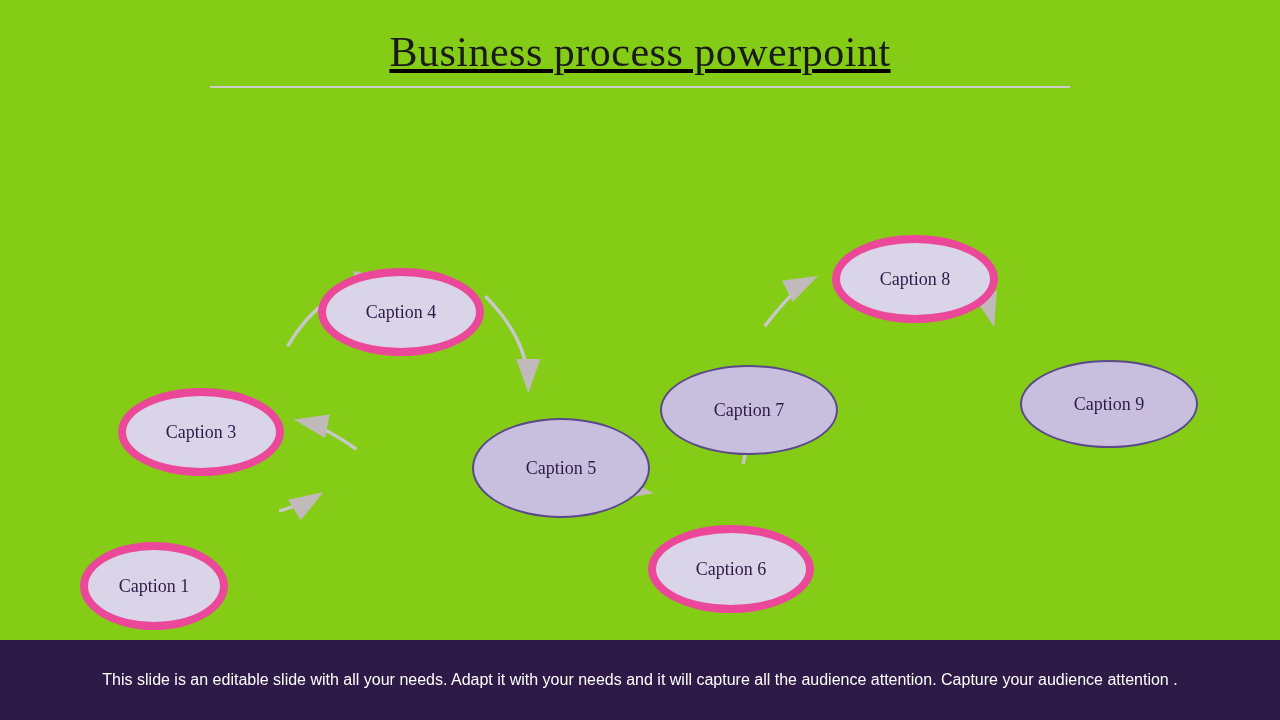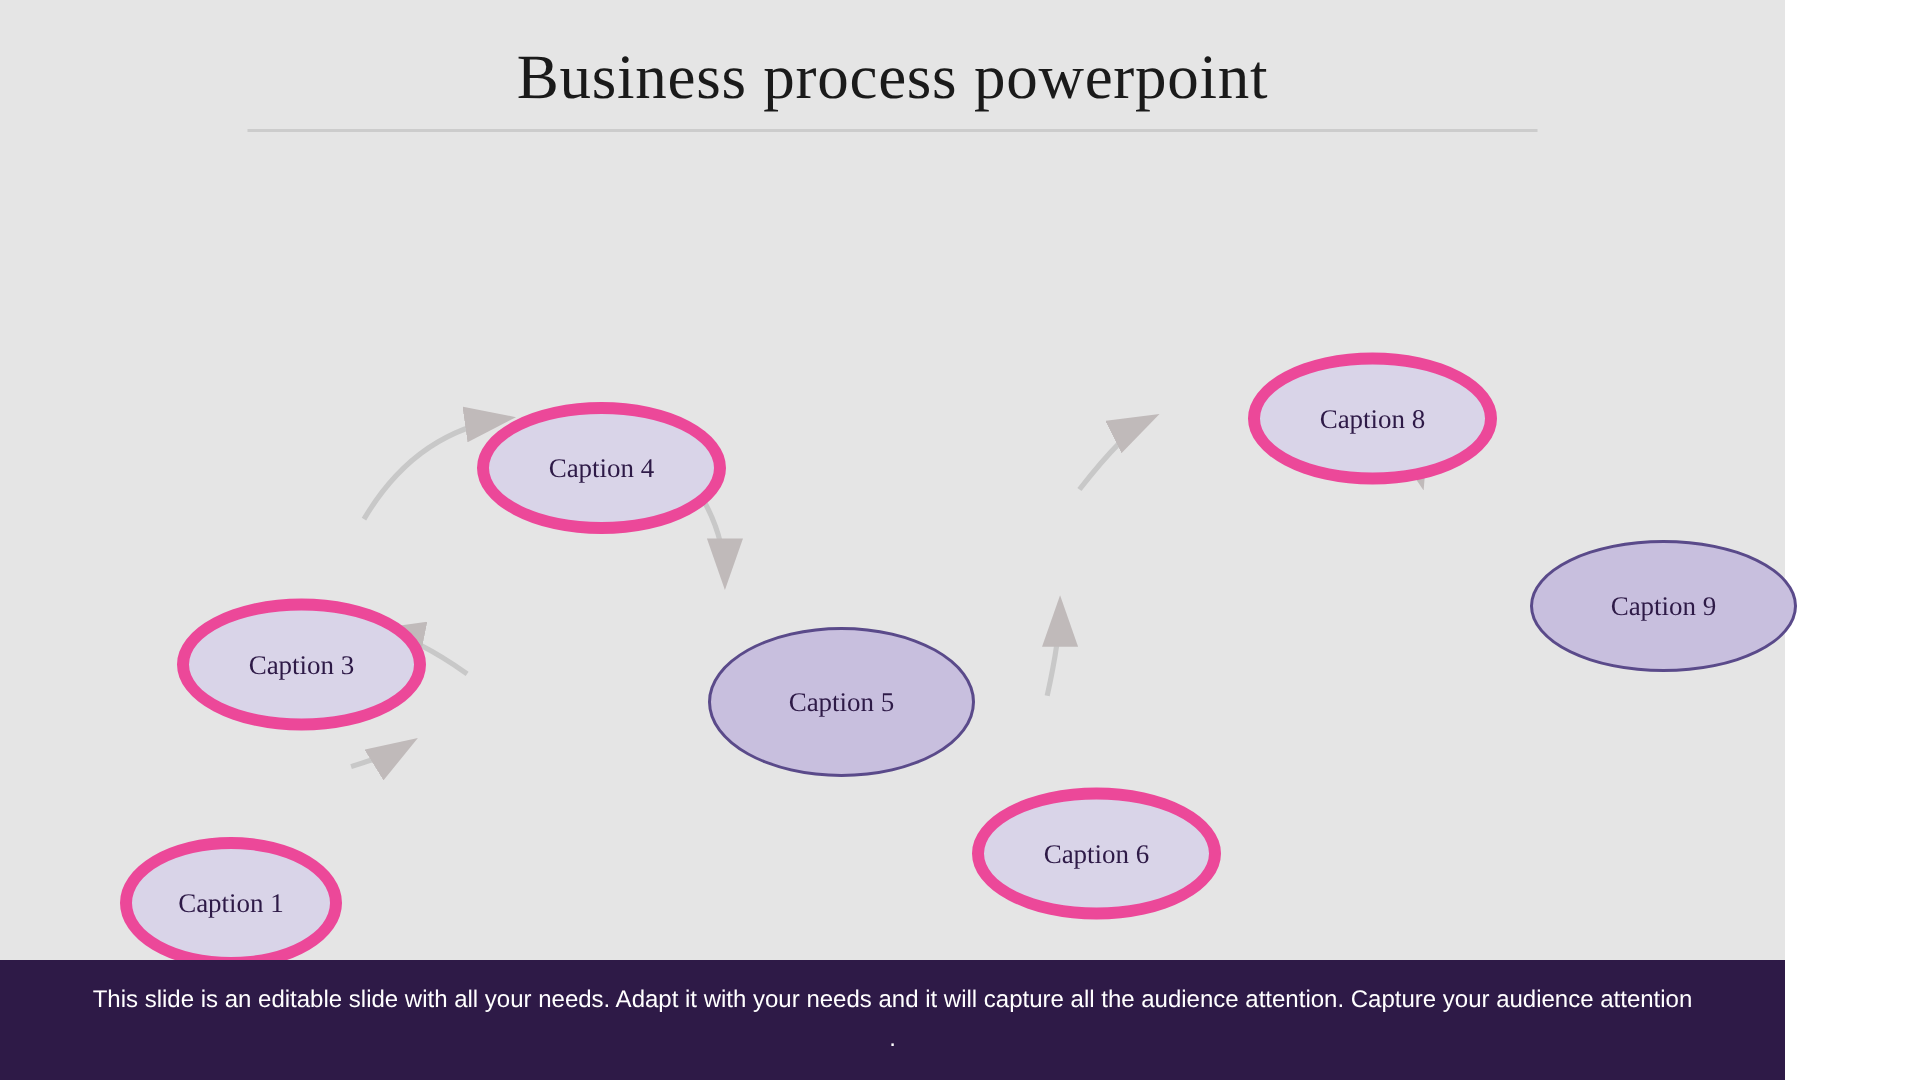--- a/index.html
+++ b/index.html
@@ -7,24 +7,25 @@
     body {
       width: 1280px;
       height: 720px;
       overflow: hidden;
       font-family: Georgia, 'Times New Roman', serif;
       background: #ffffff;
       position: relative;
     }
 
     .slide {
-      width: 1190px;
+      width: 1280px;
       height: 720px;
       position: relative;
-      background: #e5e5e5;
+      background: #84cc16;
+      text-decoration: underline;
     }
 
     .header {
       text-align: center;
       padding-top: 28px;
       padding-bottom: 12px;
     }
 
     .title {
       font-size: 42px;
@@ -65,23 +66,23 @@
       background: #d9d4e8;
       border: 8px solid #ec4899;
     }
 
     .ellipse-medium {
       background: #c8bfde;
       border: 2px solid #5a4a8a;
     }
 
     
-    .caption1 { width: 148px; height: 88px; left: 80px; top: 468px; }
+    .caption1 { width: 148px; height: 88px; left: 80px; top: 452px; }
     .caption2 { width: 166px; height: 88px; left: 258px; top: 418px; }
-    .caption3 { width: 166px; height: 88px; left: 118px; top: 309px; }
+    .caption3 { width: 166px; height: 88px; left: 118px; top: 298px; }
     .caption4 { width: 166px; height: 88px; left: 318px; top: 178px; }
     .caption5 { width: 178px; height: 100px; left: 472px; top: 328px; text-align: right; }
     .caption6 { width: 166px; height: 88px; left: 648px; top: 435px; }
     .caption7 { width: 178px; height: 90px; left: 660px; top: 275px; }
     .caption8 { width: 166px; height: 88px; left: 832px; top: 145px; }
     .caption9 { width: 178px; height: 88px; left: 1020px; top: 270px; }
 
     
     .arrows-svg {
       position: absolute;
@@ -163,20 +164,23 @@
     </div>
 
     <div class="ellipse ellipse-medium caption5">
       <span>Caption 5</span>
     </div>
 
     <div class="ellipse ellipse-light caption6">
       <span>Caption 6</span>
     </div>
 
+    <div class="ellipse ellipse-medium caption7">
+      <span>Caption 7</span>
+    </div>
 
     <div class="ellipse ellipse-light caption8">
       <span>Caption 8</span>
     </div>
 
     <div class="ellipse ellipse-medium caption9">
       <span>Caption 9</span>
     </div>
   </div>
 

